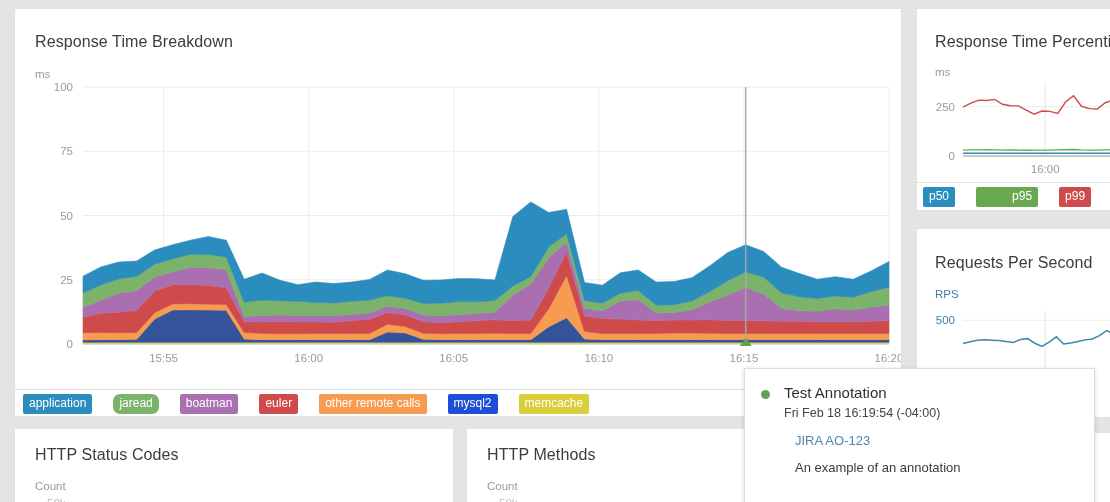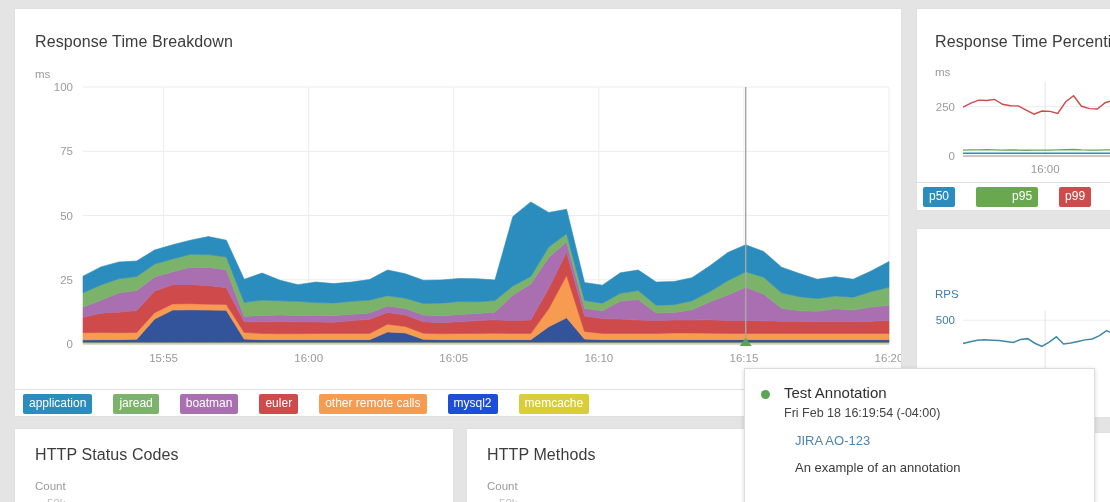--- a/index.html
+++ b/index.html
@@ -130,21 +130,21 @@
         <path d="M 68 199.152 L 85.91111111111111 189.9 L 103.82222222222222 185.017 L 121.73333333333333 183.98900000000003 L 139.64444444444445 172.938 L 157.55555555555554 167.798 L 175.46666666666667 163.17199999999997 L 193.3777777777778 159.574 L 211.2888888888889 163.17200000000003 L 229.20000000000002 202.236 L 247.11111111111111 196.06799999999998 L 265.02222222222224 203.264 L 282.93333333333334 207.63299999999998 L 300.84444444444443 205.063 L 318.7555555555556 206.60500000000002 L 336.66666666666663 205.063 L 354.5777777777778 202.493 L 372.4888888888889 192.98399999999998 L 390.40000000000003 196.839 L 408.31111111111113 203.264 L 426.22222222222223 203.007 L 444.1333333333333 201.465 L 462.0444444444444 201.72199999999998 L 479.9555555555555 203.007 L 497.8666666666667 139.52800000000002 L 515.7777777777778 124.87900000000002 L 533.6888888888889 135.416 L 551.5999999999999 132.332 L 569.5111111111112 205.577 L 587.4222222222222 208.147 L 605.3333333333333 195.811 L 623.2444444444444 192.98399999999998 L 641.1555555555556 205.063 L 659.0666666666666 204.549 L 676.9777777777778 200.69400000000002 L 694.8888888888889 188.872 L 712.8000000000001 175.50799999999998 L 730.7111111111111 167.798 L 748.6222222222223 174.48000000000002 L 766.5333333333333 190.15699999999998 L 784.4444444444445 196.582 L 802.3555555555555 202.236 L 820.2666666666667 199.666 L 838.1777777777778 202.236 L 856.0888888888888 194.012 L 874 184.503 L 874 210.203 L 856.0888888888888 214.572 L 838.1777777777778 220.226 L 820.2666666666667 218.941 L 802.3555555555555 221.511 L 784.4444444444445 219.712 L 766.5333333333333 215.857 L 748.6222222222223 200.18 L 730.7111111111111 194.783 L 712.8000000000001 203.778 L 694.8888888888889 214.572 L 676.9777777777778 223.824 L 659.0666666666666 227.679 L 641.1555555555556 228.19299999999998 L 623.2444444444444 213.54399999999998 L 605.3333333333333 216.371 L 587.4222222222222 226.137 L 569.5111111111112 223.567 L 551.5999999999999 156.74699999999999 L 533.6888888888889 170.111 L 515.7777777777778 199.409 L 497.8666666666667 208.918 L 479.9555555555555 223.567 L 462.0444444444444 224.852 L 444.1333333333333 224.595 L 426.22222222222223 226.137 L 408.31111111111113 226.394 L 390.40000000000003 221.254 L 372.4888888888889 218.684 L 354.5777777777778 223.053 L 336.66666666666663 224.338 L 318.7555555555556 225.88 L 300.84444444444443 225.623 L 282.93333333333334 224.338 L 265.02222222222224 223.824 L 247.11111111111111 223.053 L 229.20000000000002 225.36599999999999 L 211.2888888888889 179.877 L 193.3777777777778 177.56400000000002 L 175.46666666666667 177.307 L 157.55555555555554 181.933 L 139.64444444444445 187.07299999999998 L 121.73333333333333 199.409 L 103.82222222222222 201.72199999999998 L 85.91111111111111 207.89 L 68 215.857 Z" fill="#2b8cbe" stroke="#2b8cbe" stroke-width="0.6"></path>
         <line x1="68" y1="267" x2="874" y2="267" stroke="#cfcfcf" stroke-width="1"></line>
         <line x1="730.7111111111111" y1="10" x2="730.7111111111111" y2="267" stroke="#a8a8a8" stroke-width="1.4"></line>
         <path d="M 730.7111111111111 261 L 736.7111111111111 269 L 724.7111111111111 269 Z" fill="#5aa454"></path>
       </svg>
   </div>
 
   <div class="panel" id="panel-breakdown-legend" style="left:14px; top:390px; width:888px; height:27px; border-top:none;">
     <div class="legend-row" id="legend-breakdown" style="left:8px; top:4px;">
         <div class="legend-chip" style="background: rgb(43, 140, 190);">application</div>
-        <div class="legend-chip" style="background: rgb(124, 179, 107);">jaread</div>
+        <div class="legend-chip" style="background: rgb(124, 179, 107); border-radius: 7px;">jaread</div>
         <div class="legend-chip" style="background: rgb(169, 111, 176);">boatman</div>
         <div class="legend-chip" style="background: rgb(207, 75, 75);">euler</div>
         <div class="legend-chip" style="background: rgb(247, 155, 80);">other remote calls</div>
         <div class="legend-chip" style="background: #1d4ed8;">mysql2</div>
         <div class="legend-chip" style="background: rgb(217, 206, 58);">memcache</div>
       </div>
   </div>
 
   <div class="panel" id="panel-percentile" style="left:916px; top:8px; width:206px; height:175px;">
 
@@ -169,20 +169,21 @@
   <div class="panel" id="panel-percentile-legend" style="left:916px; top:183px; width:206px; height:28px; border-top:none;">
     <div class="legend-row" id="legend-percentile" style="left:6px; top:4px;">
         <div class="legend-chip" style="background: rgb(43, 140, 190);">p50</div>
         <div class="legend-chip" style="background: rgb(106, 168, 79); padding-left: 36px;">p95</div>
         <div class="legend-chip" style="background: rgb(207, 75, 75);">p99</div>
       </div>
   </div>
 
   <div class="panel" id="panel-rps" style="left:916px; top:228px; width:206px; height:190px;">
 
+    <div class="panel-title" style="position:absolute; left:18px; top:25px; white-space:nowrap;">Requests Per Second</div>
 
     <div class="axis-unit blue" style="position:absolute; left:18px; top:59px;">RPS</div>
 
     <svg id="svg-rps" width="204" height="110" style="position:absolute; left:0px; top:68px;">
         <text x="38" y="104" text-anchor="end" class="tick-label blue">0</text>
         <line x1="46" y1="23.214285714285708" x2="204" y2="23.214285714285708" stroke="#ececec" stroke-width="1"></line>
         <text x="38" y="27.214285714285708" text-anchor="end" class="tick-label blue">500</text>
         <line x1="128.16" y1="14" x2="128.16" y2="100" stroke="#e4e4e4" stroke-width="1"></line>
         <path d="M 46 46.55714285714286 L 53.18181818181818 44.71428571428571 L 60.36363636363636 43.17857142857143 L 67.54545454545455 42.871428571428574 L 74.72727272727272 43.17857142857143 L 81.9090909090909 43.48571428571429 L 89.0909090909091 44.40714285714285 L 96.27272727272728 45.48214285714286 L 103.45454545454545 42.41071428571429 L 110.63636363636364 41.64285714285714 L 117.81818181818181 46.25 L 125 49.32142857142857 L 132.1818181818182 45.02142857142857 L 139.36363636363637 39.800000000000004 L 146.54545454545456 47.01785714285714 L 153.72727272727272 45.94285714285714 L 160.9090909090909 44.40714285714285 L 168.0909090909091 42.871428571428574 L 175.27272727272728 41.949999999999996 L 182.45454545454547 38.57142857142857 L 189.63636363636363 33.65714285714286 L 196.8181818181818 37.03571428571429 L 204 35.5" fill="none" stroke="#3e87ab" stroke-width="1.5"></path>
       </svg>

